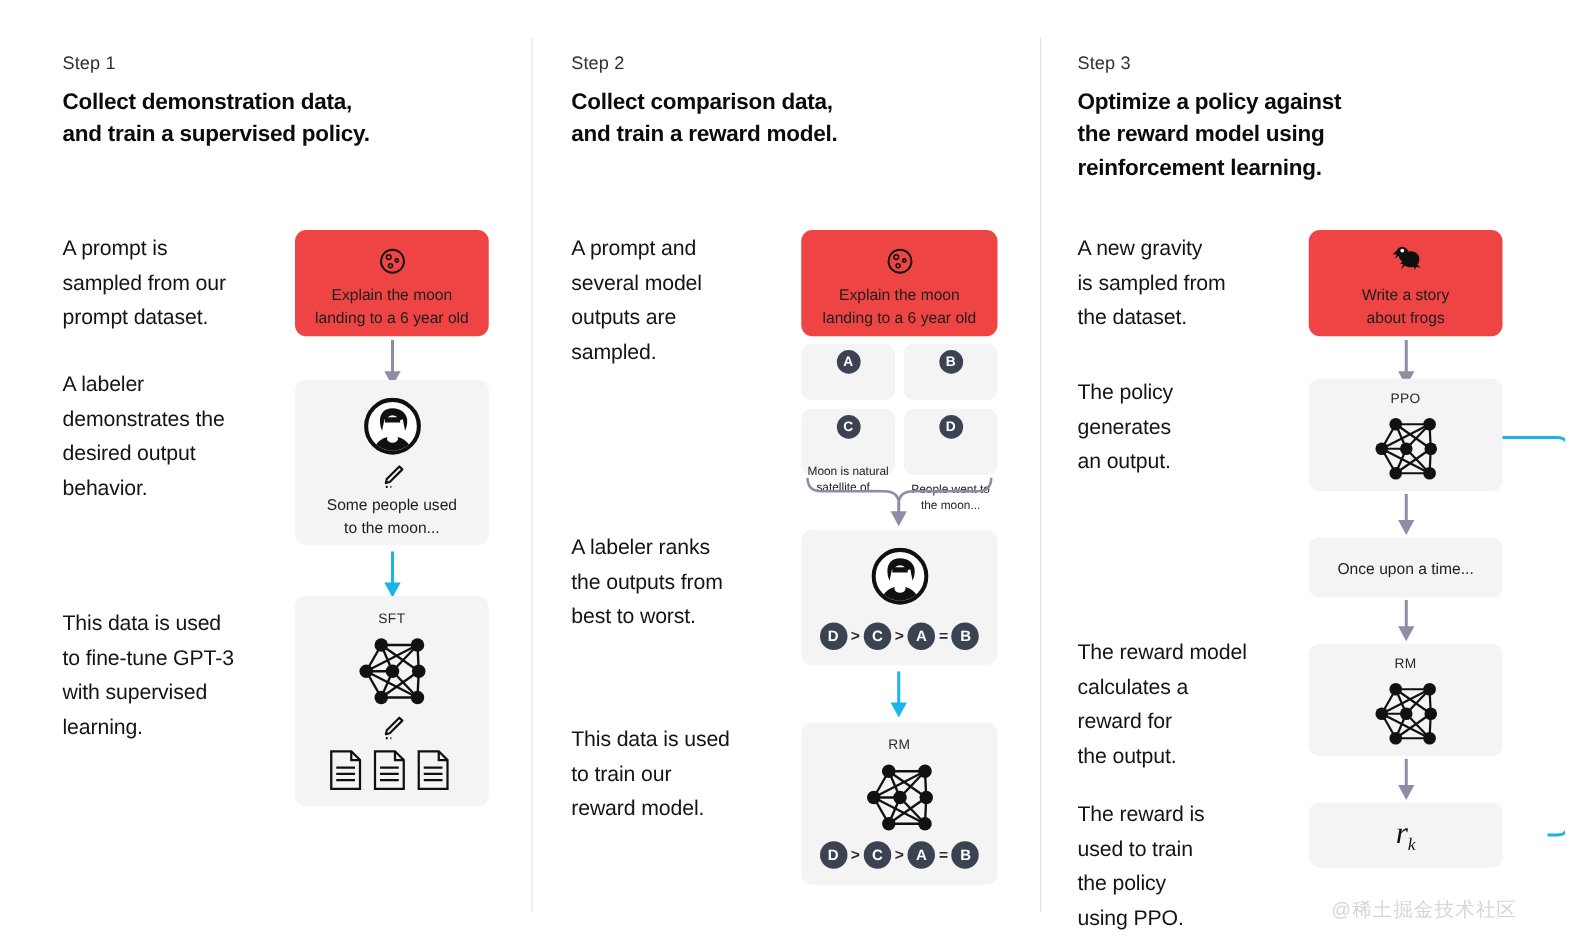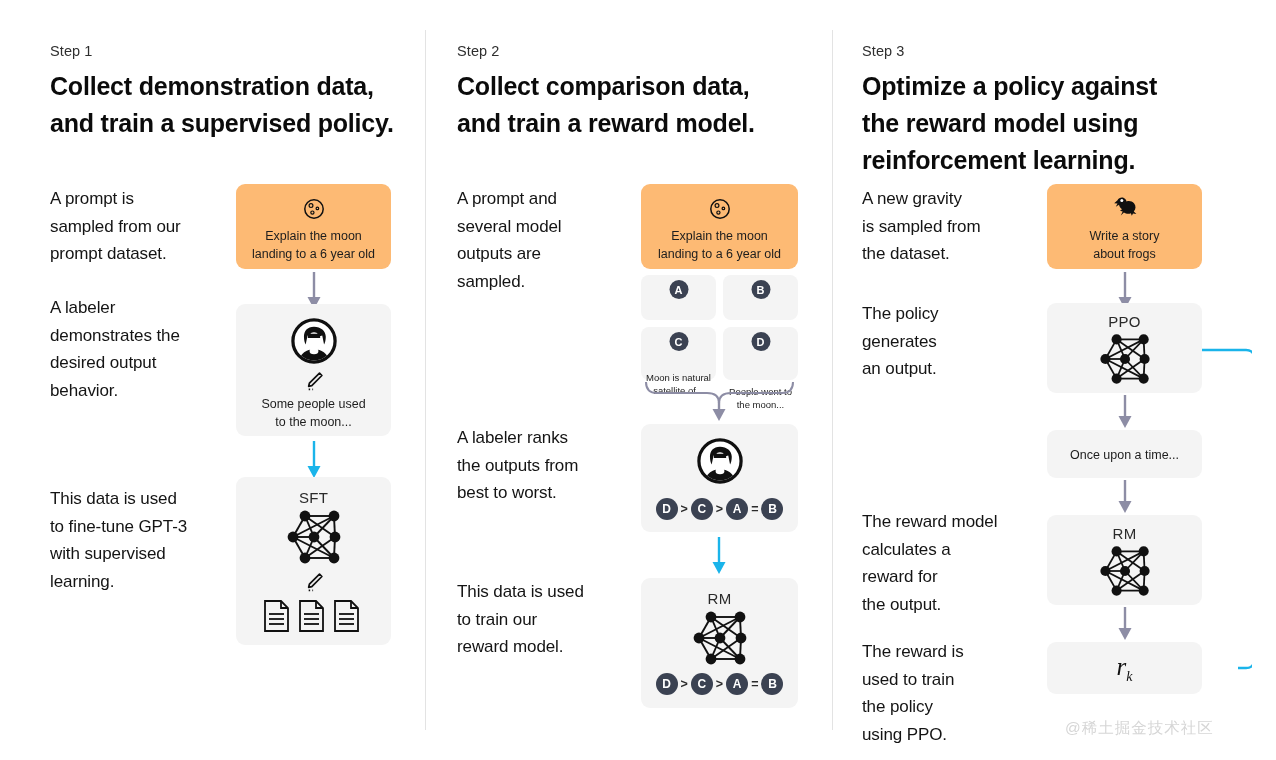--- a/index.html
+++ b/index.html
@@ -23,45 +23,45 @@
   #column-1 { left: 50px; width: 360px; }
   #column-2 { left: 457px; width: 360px; }
   #column-3 { left: 862px; width: 400px; }
 
   .step-label {
     position: absolute; top: 43px; left: 0;
     font-size: 14.5px; color: #2f2f2f; letter-spacing: .1px;
   }
   .step-heading {
     position: absolute; top: 68px; left: 0;
-    font-size: 25px; font-weight: bold; line-height: 1.47;
+    font-size: 18px; font-weight: bold; line-height: 1.47;
     color: #0b0b0b; letter-spacing: -.2px;
   }
 
   .body-text {
     position: absolute; left: 0;
     font-size: 17px; line-height: 1.62; color: #141414;
     letter-spacing: -.1px;
   }
 
   
   .card {
     position: absolute;
     background: #f4f4f4;
     border-radius: 9px;
   }
-  .card.blue { background: #fdba74; }
+  .card.blue { background: #ef4444; }
   .card-text {
     position: absolute; left: 0; right: 0;
     text-align: center; font-size: 12.5px; line-height: 1.42;
     color: #1d1d1d;
   }
   .card-title {
     position: absolute; left: 0; right: 0; text-align: center;
-    font-size: 15px; color: #2a2a2a; letter-spacing: .3px;
+    font-size: 11px; color: #2a2a2a; letter-spacing: .3px;
   }
 
   
   .arrow { position: absolute; }
 
   
   .opt-card {
     position: absolute; background: #f4f4f4; border-radius: 8px;
   }
   .opt-badge {

